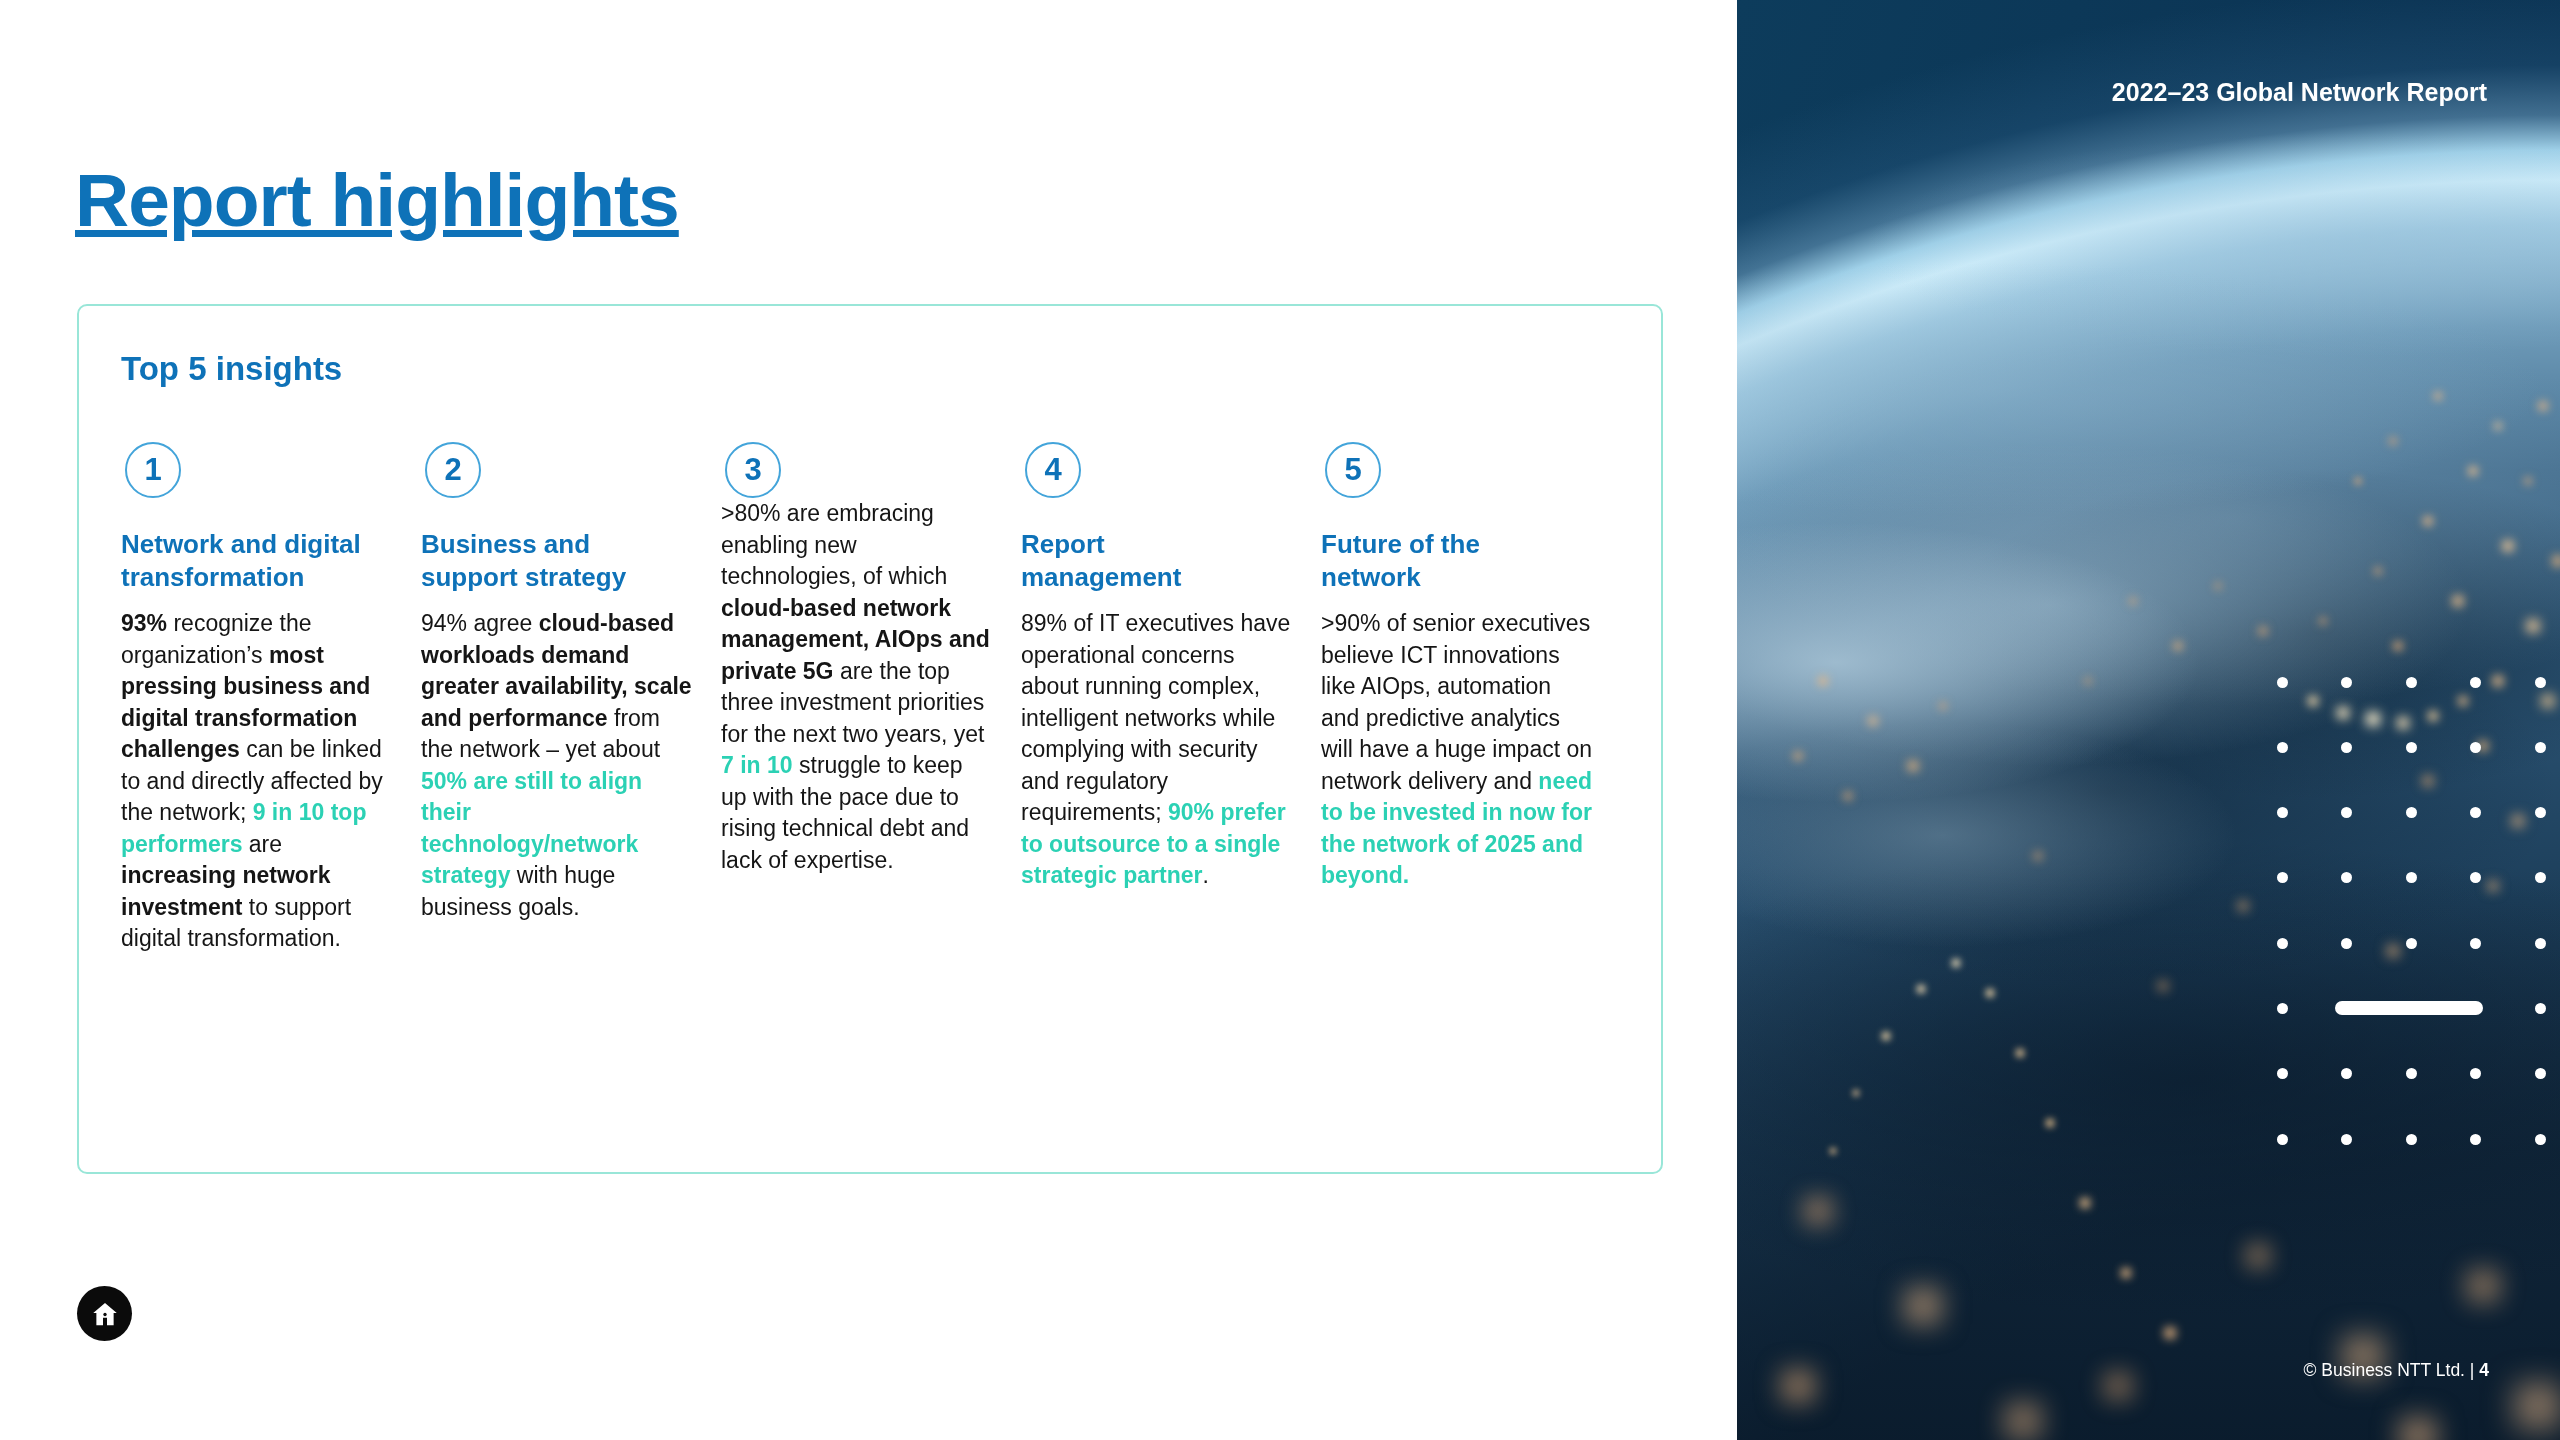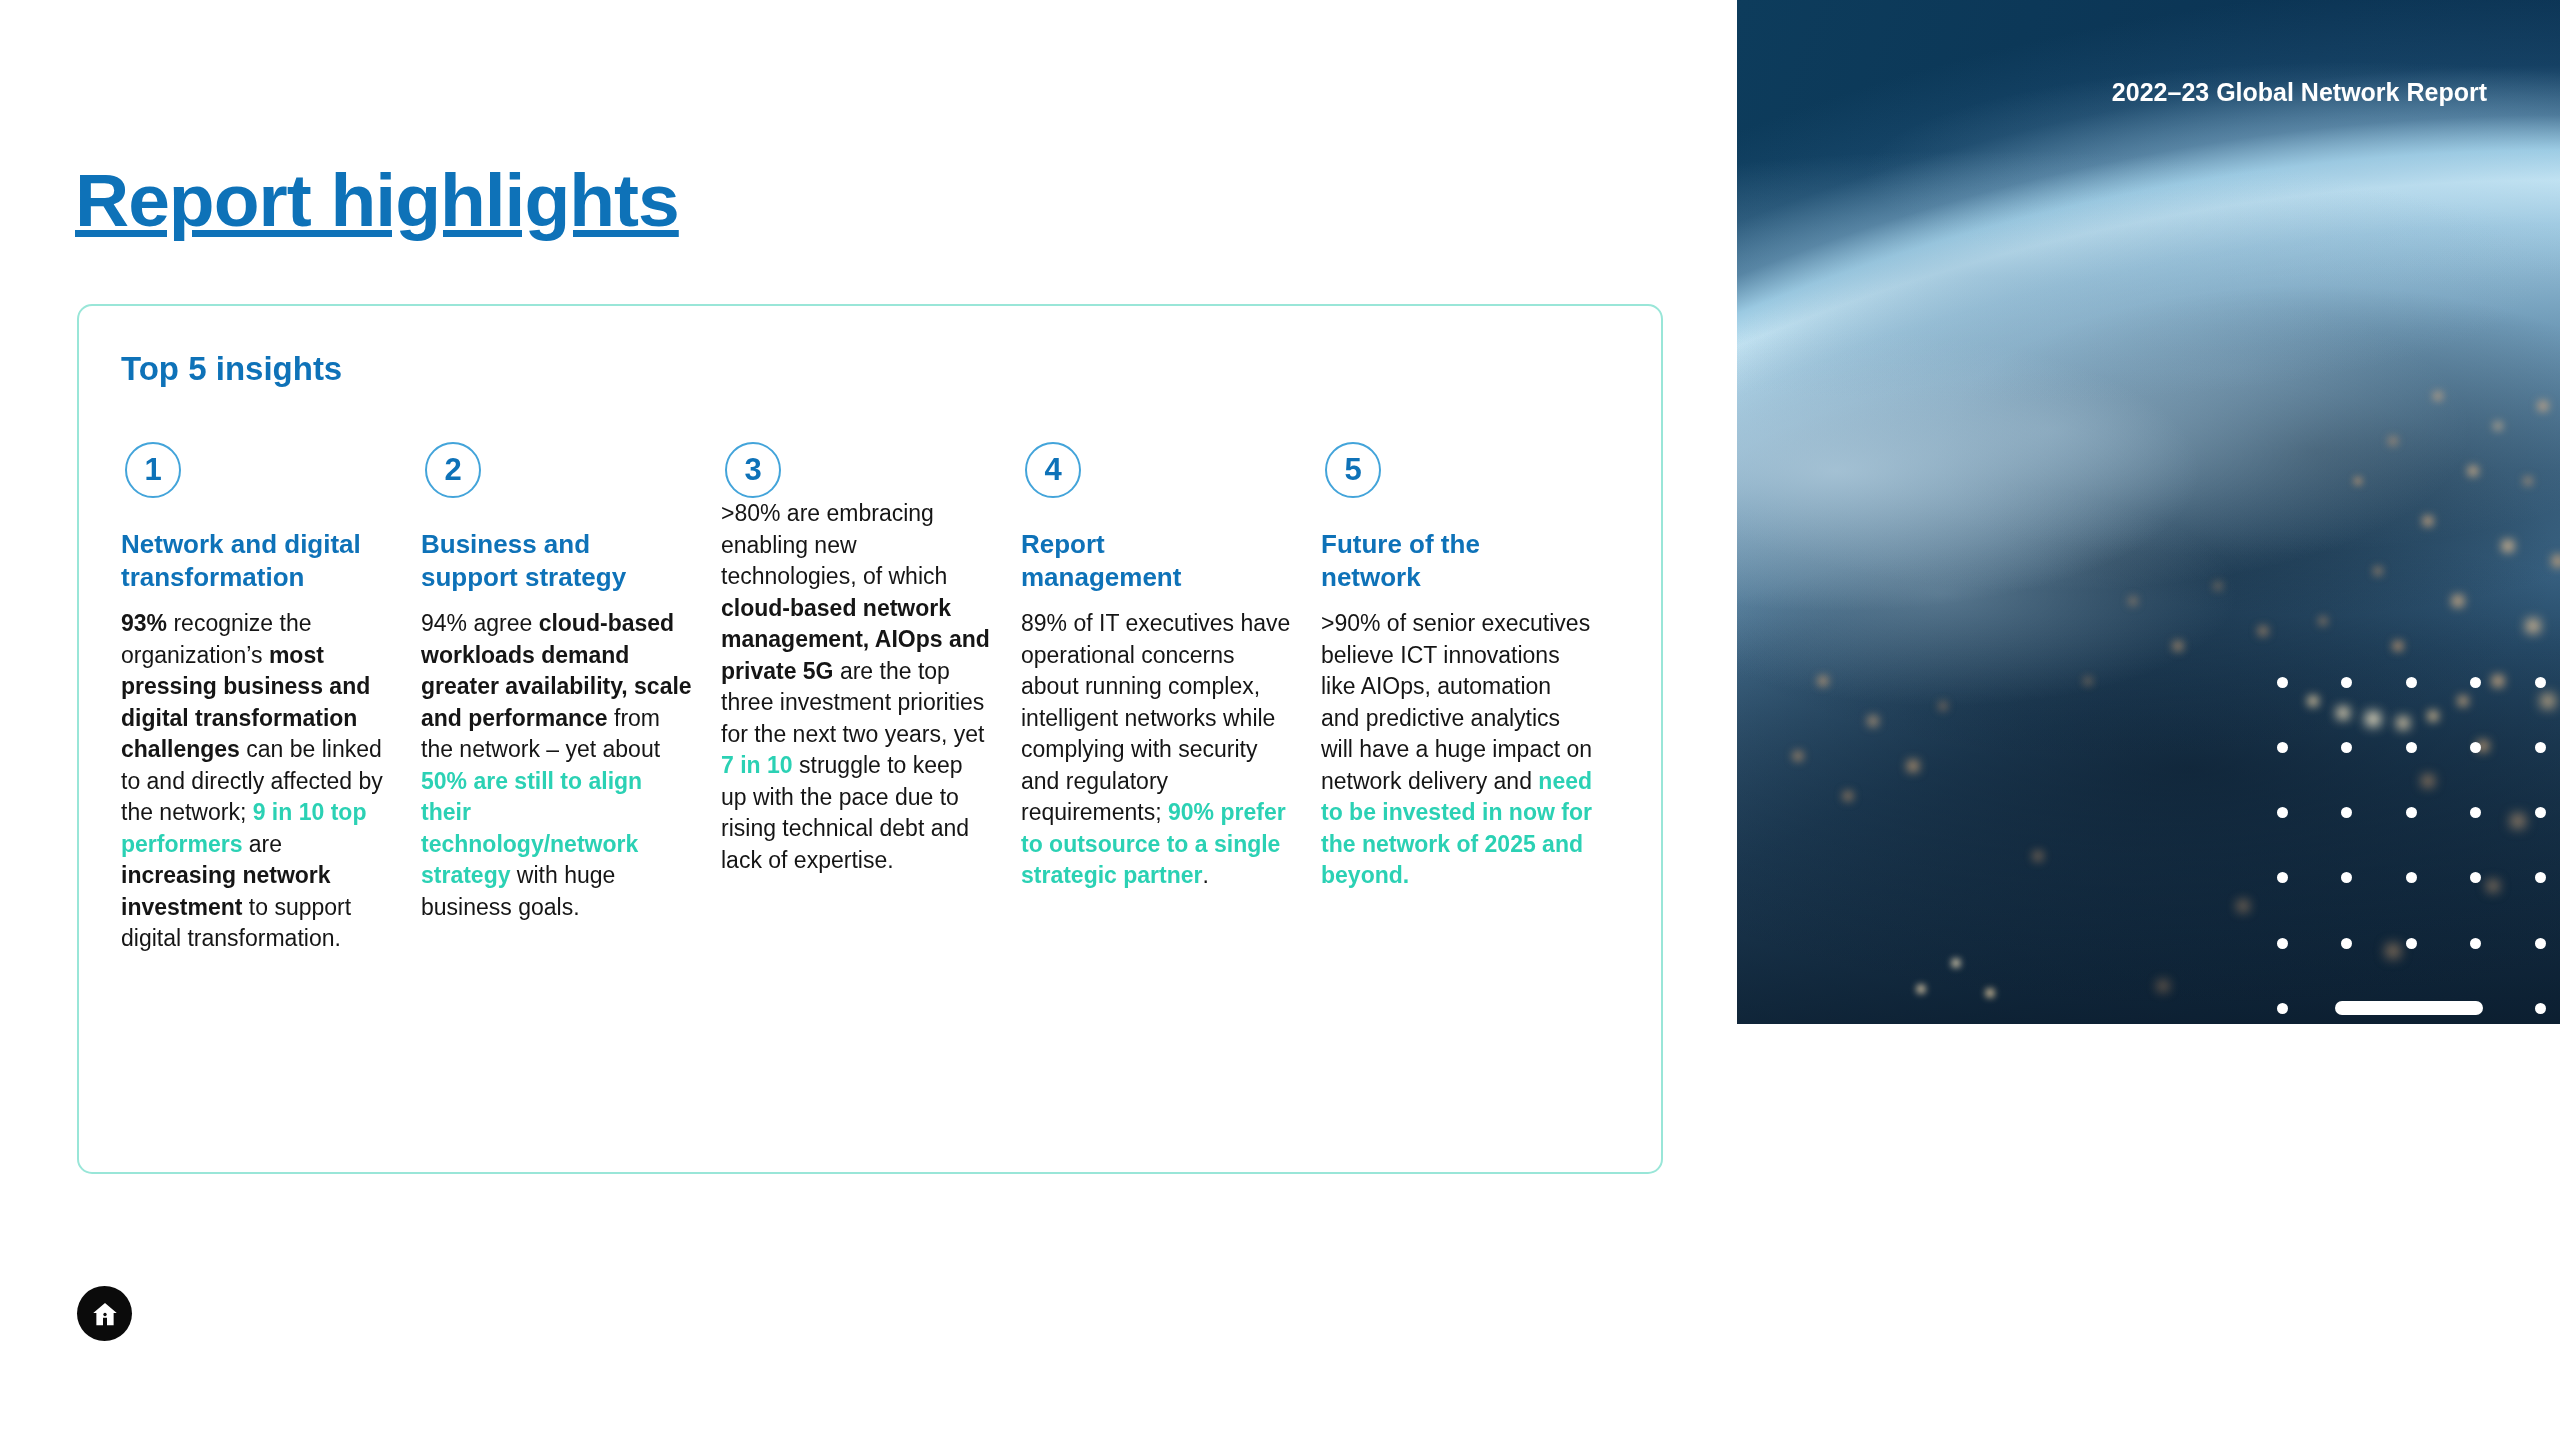--- a/index.html
+++ b/index.html
@@ -5,38 +5,38 @@
   * { margin:0; padding:0; box-sizing:border-box; }
   html,body { width:2560px; height:1440px; overflow:hidden; background:#fff;
               font-family:"Liberation Sans","DejaVu Sans",sans-serif; }
   .stage { position:relative; width:2560px; height:1440px; background:#fff; overflow:hidden; }
 
   
   .page-title { position:absolute; left:75px; top:157px; font-size:75px; font-weight:bold;
                 letter-spacing:-1px; color:#0e72b8;text-decoration:underline; }
 
   .panel { position:absolute; left:77px; top:304px; width:1586px; height:870px;
-           background:#fff; border:2px solid #99e6d8; border-radius:15px; }
+           background:#fff; border:2px solid #99e6d8; border-radius:10px; }
   .panel-heading { position:absolute; left:42px; top:44px; font-size:33px; font-weight:bold; color:#0e72b8; }
   .columns { position:absolute; left:42px; top:136px; display:flex; gap:27px; }
   .col { width:273px; }
   .badge { width:56px; height:56px; margin-left:4px; border:2px solid #43a4da; border-radius:50%;
            display:flex; align-items:center; justify-content:center;
            font-size:31px; font-weight:bold; color:#0e72b8; }
   .col h3 { margin:30px 0 14px; font-size:26px; line-height:33px; min-height:66px;
             max-width:245px; color:#0e72b8; font-weight:bold; }
   .col p { font-size:23px; line-height:31.5px; color:#151515; }
   .seg-b { font-weight:bold; }
   .seg-t { font-weight:bold; color:#2bd1b4; }
 
   .home-btn { position:absolute; left:77px; top:1286px; width:55px; height:55px; border-radius:50%;
               background:#0b0b0b; display:flex; align-items:center; justify-content:center; cursor:pointer; }
 
   
-  .hero { position:absolute; left:1737px; top:0; width:823px; height:1024px; overflow:hidden;
+  .hero { position:absolute; left:1737px; top:0; width:823px; height:1440px; overflow:hidden;
           background:linear-gradient(110deg,#0d3c5c 0%,#0b3454 50%,#093050 100%); }
   .earth { position:absolute; inset:0;
     background:radial-gradient(circle 2400px at 823px 2300px,
       #152f46 0px, #152f46 1150px, #1d3f5b 1400px, #2c5474 1650px, #456f8f 1830px,
       #6f9cba 1975px, #a3cde4 2075px, #cfeefb 2120px, #9fd0e8 2150px,
       rgba(120,170,205,.5) 2185px, rgba(60,115,160,.22) 2235px, rgba(20,60,100,0) 2320px); }
   .clouds { position:absolute; inset:0; background:
       radial-gradient(800px 180px at 30% 27%, rgba(140,180,205,.50), transparent 70%),
       radial-gradient(700px 160px at 75% 17%, rgba(150,190,215,.45), transparent 70%),
       radial-gradient(520px 200px at 12% 46%, rgba(176,203,220,.80), transparent 70%),

